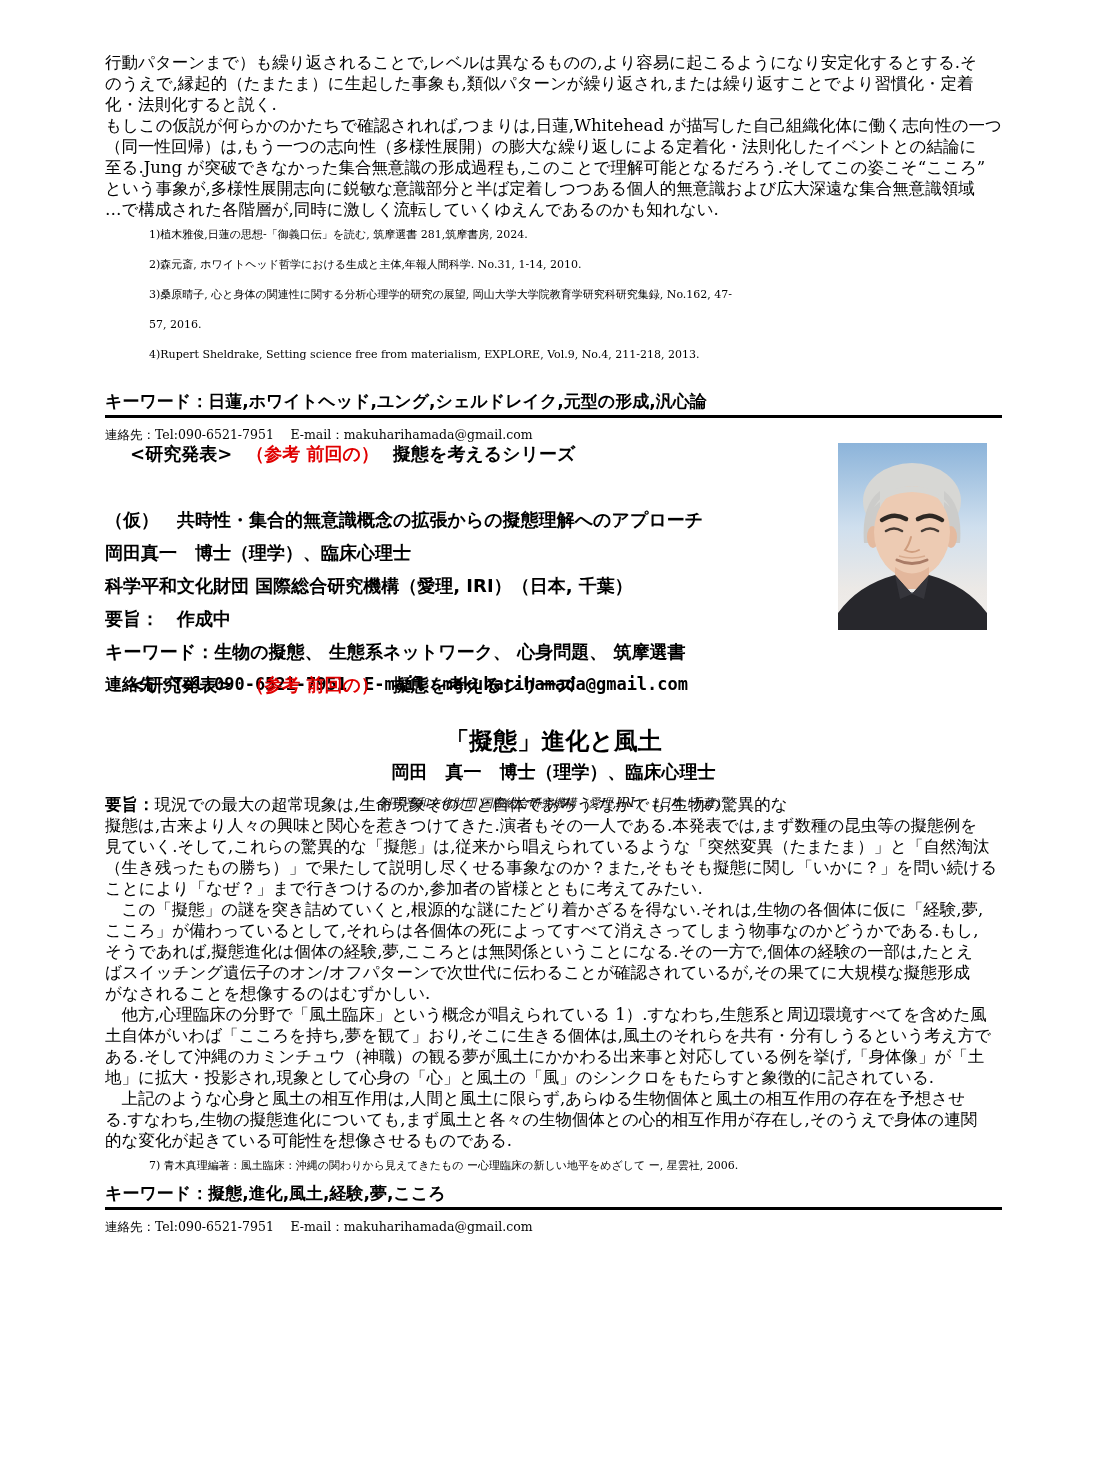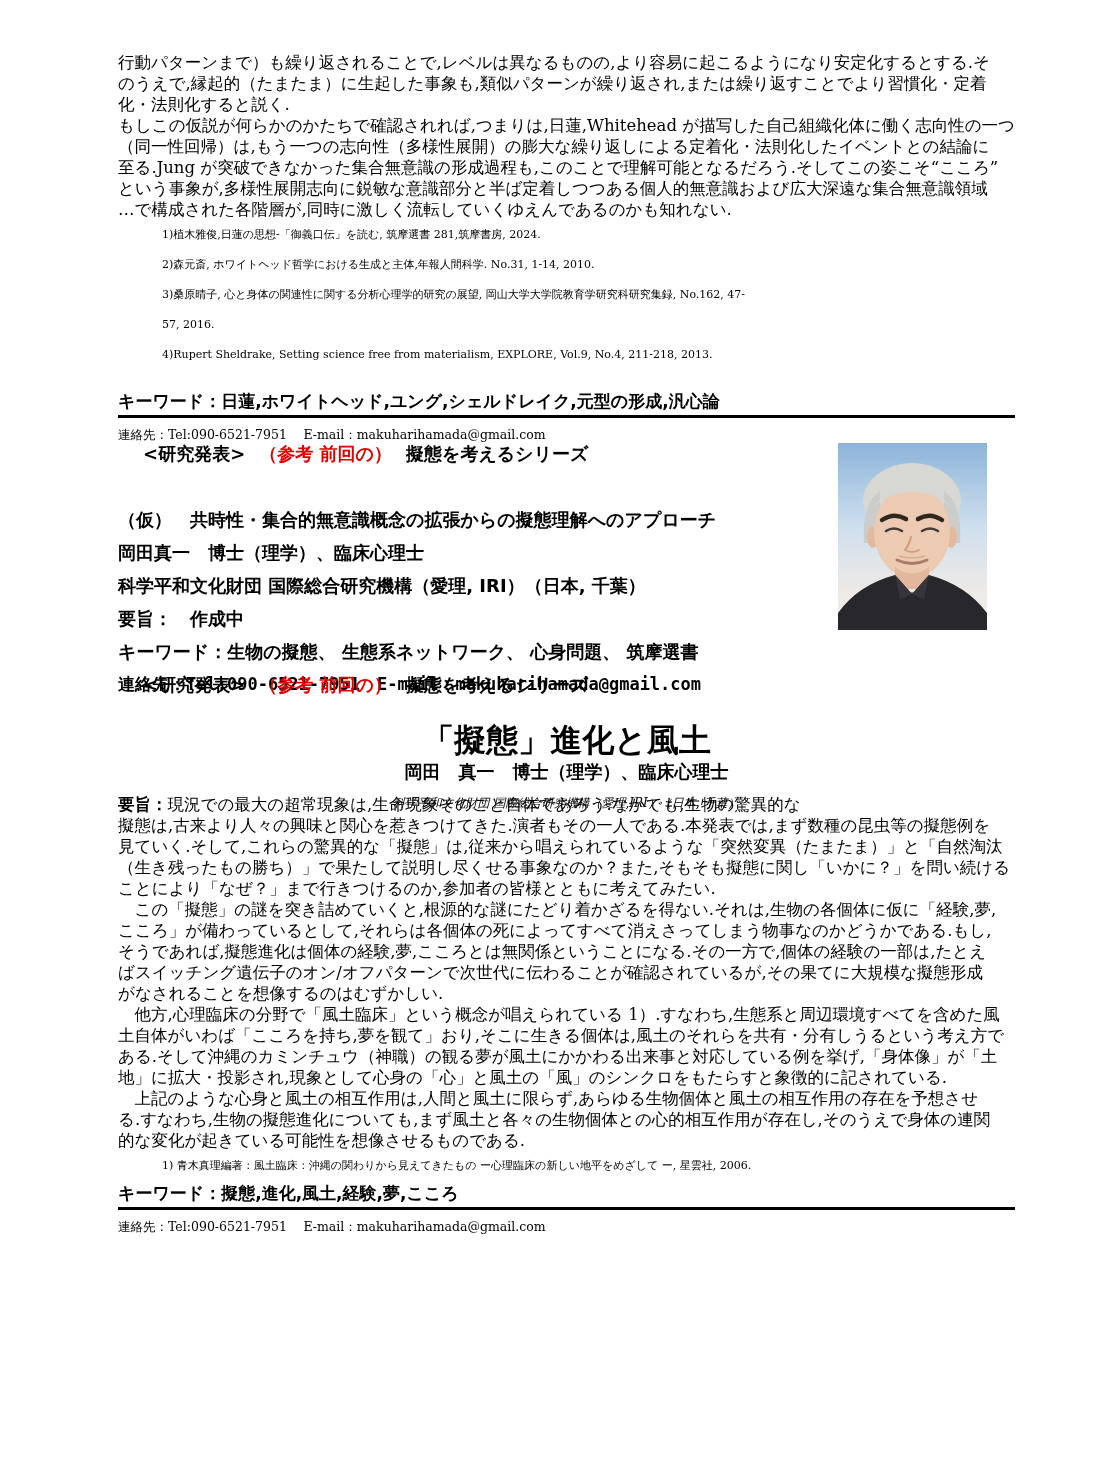--- a/index.html
+++ b/index.html
@@ -2,21 +2,21 @@
 <html lang="ja"><head>
 <meta charset="utf-8">
 <style>
   html,body{margin:0;padding:0;}
   body{
     width:1105px;height:1474px;position:relative;background:#ffffff;color:#000;
     font-family:"DejaVu Serif","Liberation Serif",serif;
     overflow:hidden;
   }
   .abs{position:absolute;}
-  .col{left:118px;width:897px;}
+  .col{left:105px;width:897px;}
   .serif{font-family:"DejaVu Serif","Liberation Serif",serif;}
 
   
   .bodytext{font-size:16.5px;line-height:21px;white-space:pre-line;letter-spacing:0;}
   .refs{font-size:11px;line-height:30px;white-space:pre-line;margin-left:44px;}
   .kwline{
     font-family:"DejaVu Sans","Liberation Sans",sans-serif;
     font-weight:bold;font-size:17px;line-height:20px;
     padding:1px 0 4px 0;border-bottom:3px solid #000;margin-top:20px;
   }
@@ -33,21 +33,21 @@
   .hdr-prefix{margin-right:14px;}
   .hdr-red{margin-right:14px;}
 
   
   #section3-head{top:646px;}
   #section3-head .hln{
     font-family:"DejaVu Sans","Liberation Sans",sans-serif;
     font-weight:bold;font-size:18px;line-height:26px;white-space:pre;
   }
   .title3{
-    text-align:center;font-weight:bold;font-size:32px;line-height:33px;
+    text-align:center;font-weight:bold;font-size:24px;line-height:33px;
     font-family:"DejaVu Serif","Liberation Serif",serif;
   }
   .author3{
     text-align:center;font-weight:bold;font-size:18px;line-height:31px;
     font-family:Liberation Serif, serif;
   }
   .affil3{
     text-align:center;font-style:italic;font-size:12px;line-height:30px;
     font-family:"DejaVu Serif","Liberation Serif",serif;
   }
@@ -167,16 +167,16 @@
 ばスイッチング遺伝子のオン/オフパターンで次世代に伝わることが確認されているが,その果てに大規模な擬態形成
 がなされることを想像するのはむずかしい.
 　他方,心理臨床の分野で「風土臨床」という概念が唱えられている 1）.すなわち,生態系と周辺環境すべてを含めた風
 土自体がいわば「こころを持ち,夢を観て」おり,そこに生きる個体は,風土のそれらを共有・分有しうるという考え方で
 ある.そして沖縄のカミンチュウ（神職）の観る夢が風土にかかわる出来事と対応している例を挙げ,「身体像」が「土
 地」に拡大・投影され,現象として心身の「心」と風土の「風」のシンクロをもたらすと象徴的に記されている.
 　上記のような心身と風土の相互作用は,人間と風土に限らず,あらゆる生物個体と風土の相互作用の存在を予想させ
 る.すなわち,生物の擬態進化についても,まず風土と各々の生物個体との心的相互作用が存在し,そのうえで身体の連関
 的な変化が起きている可能性を想像させるものである.</span>
   </div>
-  <div class="refs serif">1) 青木真理編著：風土臨床：沖縄の関わりから見えてきたもの ー心理臨床の新しい地平をめざして ー, 星雲社, 2006.</div>
+  <div class="refs serif">7) 青木真理編著：風土臨床：沖縄の関わりから見えてきたもの ー心理臨床の新しい地平をめざして ー, 星雲社, 2006.</div>
   <div class="kwline">キーワード：擬態,進化,風土,経験,夢,こころ</div>
   <div class="contact-small serif">連絡先：Tel:090-6521-7951　 E-mail：makuharihamada@gmail.com</div>
 </div>
 
 </body></html>

